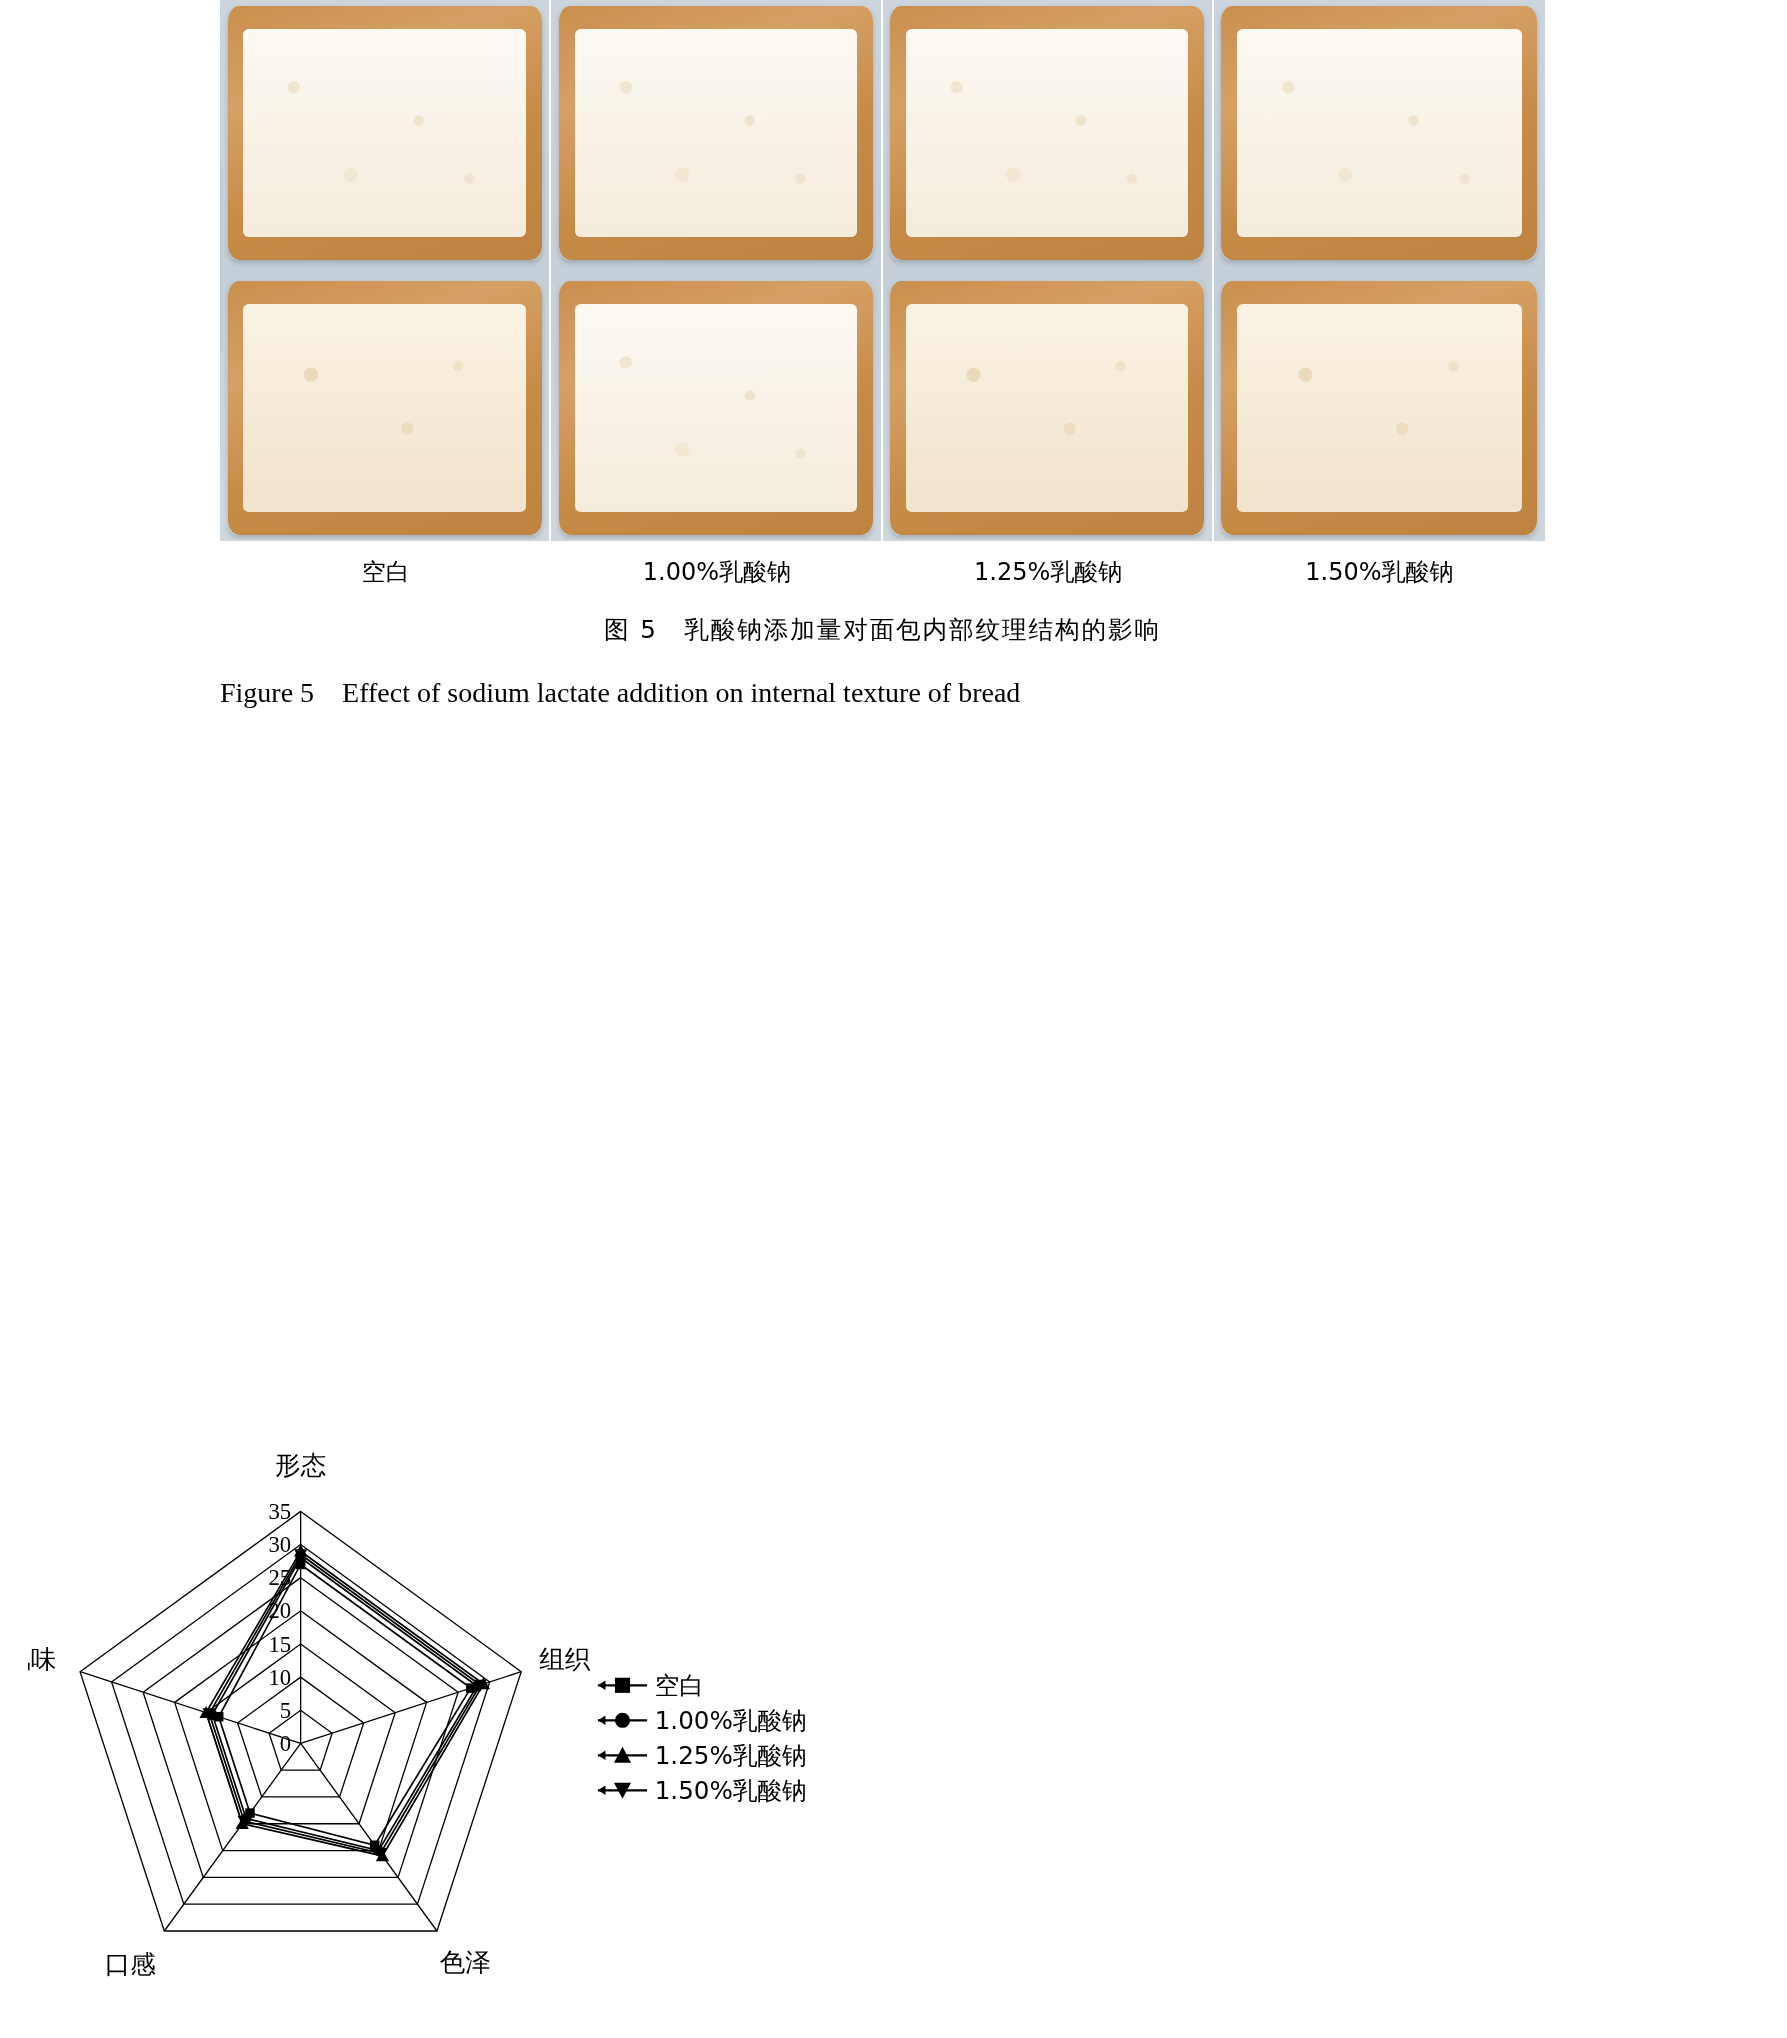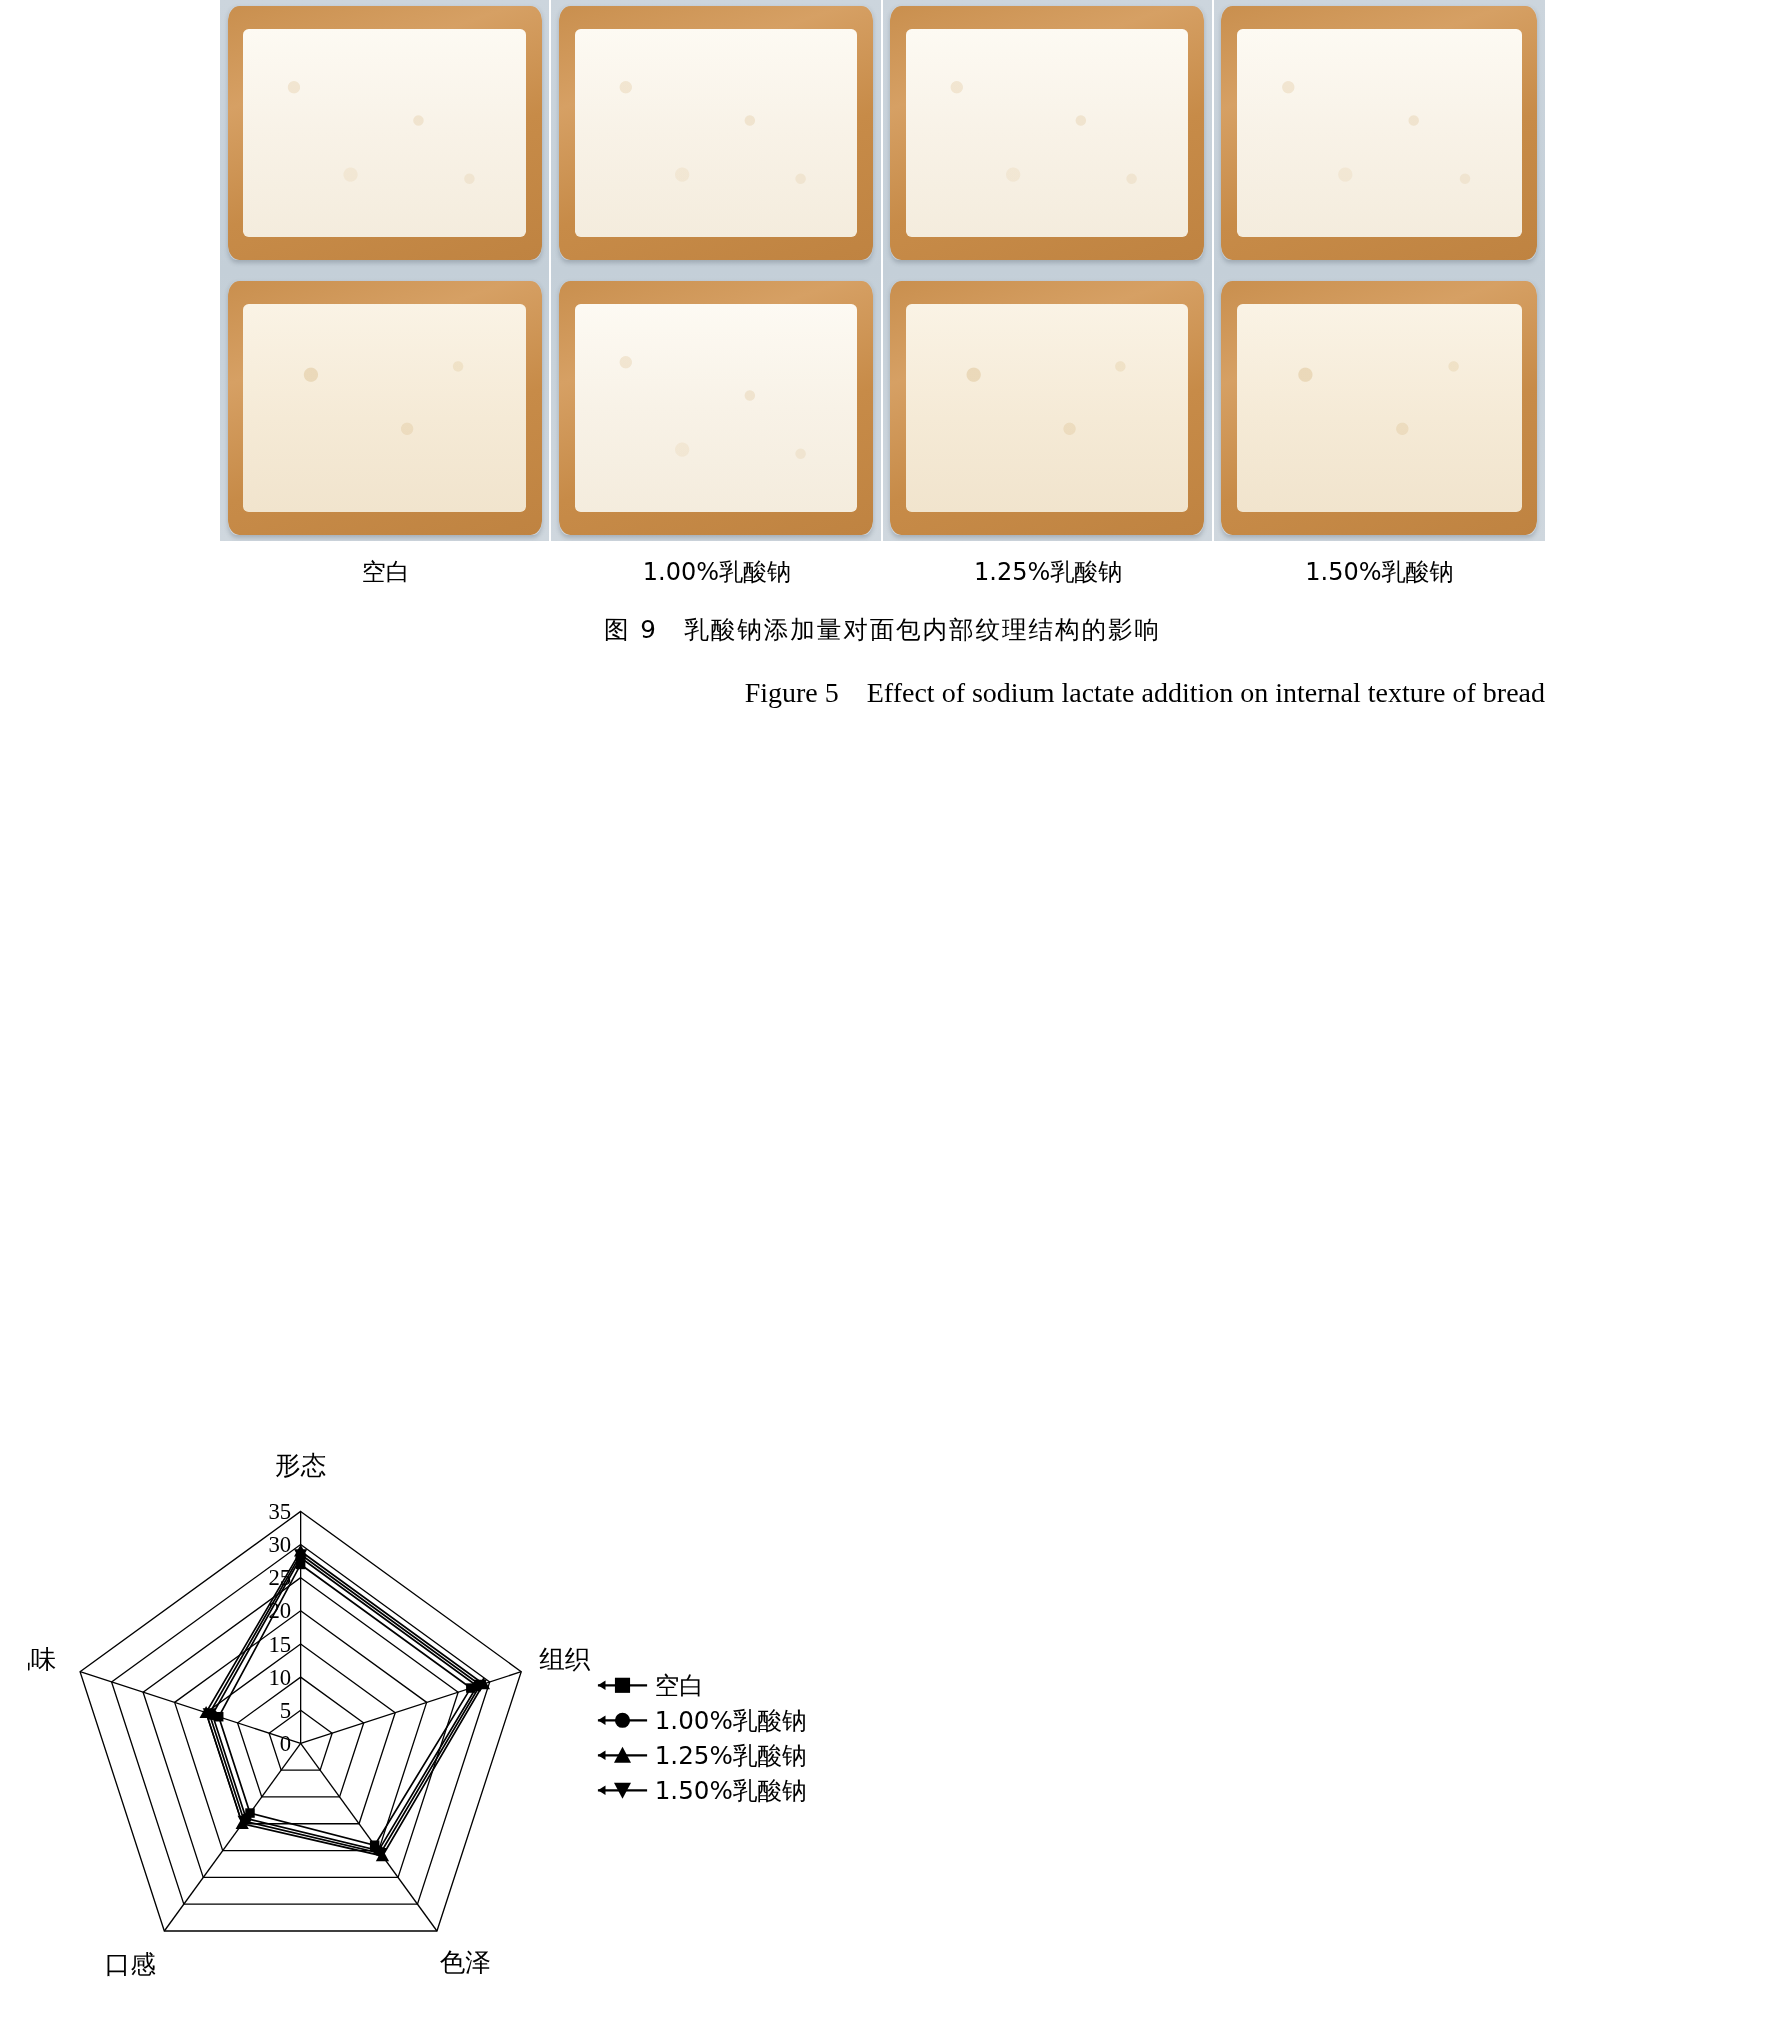--- a/index.html
+++ b/index.html
@@ -103,21 +103,21 @@
   .fig-title-cn {
     width: 1325px;
     text-align: center;
     margin-top: 24.6px;
     font-family: "DejaVu Sans", sans-serif;
     font-size: 24.6px;
     letter-spacing: 1.9px;
   }
   .fig-title-en {
     width: 1325px;
-    text-align: right;
+    text-align: left;
     margin-top: 28px;
     font-family: "Liberation Serif", serif;
     font-size: 28px;
   }
 
   
   .radar-block {
     position: absolute;
     left: 28px;
     top: 1448px;
@@ -222,21 +222,21 @@
 
   </div>
 
   <div class="photo-captions">
     <div>空白</div>
     <div>1.00%乳酸钠</div>
     <div>1.25%乳酸钠</div>
     <div>1.50%乳酸钠</div>
   </div>
 
-  <div class="fig-title-cn">图 9　乳酸钠添加量对面包内部纹理结构的影响</div>
+  <div class="fig-title-cn">图 5　乳酸钠添加量对面包内部纹理结构的影响</div>
   <div class="fig-title-en">Figure 5　Effect of sodium lactate addition on internal texture of bread</div>
 </div>
 
 <div class="radar-block">
   <svg class="radar-svg" width="852" height="568" viewBox="0 0 900 600">
     <g id="radar-grid" fill="none" stroke="#000" stroke-width="1.6">
         <polygon points="288.0,277.0 321.3,301.2 308.6,340.3 267.4,340.3 254.7,301.2" fill="none" stroke="#000" stroke-width="1.4"></polygon>
         <polygon points="288.0,242.0 354.6,290.4 329.1,368.6 246.9,368.6 221.4,290.4" fill="none" stroke="#000" stroke-width="1.4"></polygon>
         <polygon points="288.0,207.0 387.9,279.6 349.7,396.9 226.3,396.9 188.1,279.6" fill="none" stroke="#000" stroke-width="1.4"></polygon>
         <polygon points="288.0,172.0 421.1,268.7 370.3,425.3 205.7,425.3 154.9,268.7" fill="none" stroke="#000" stroke-width="1.4"></polygon>

